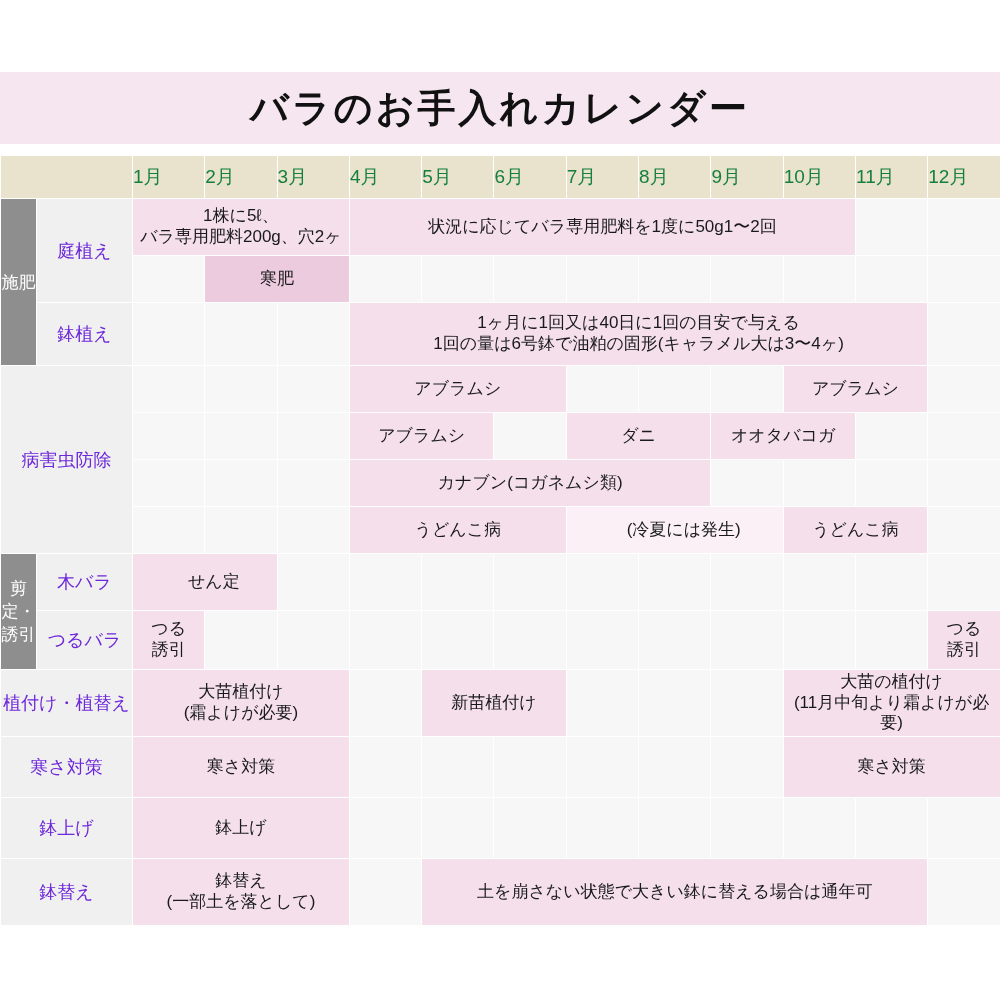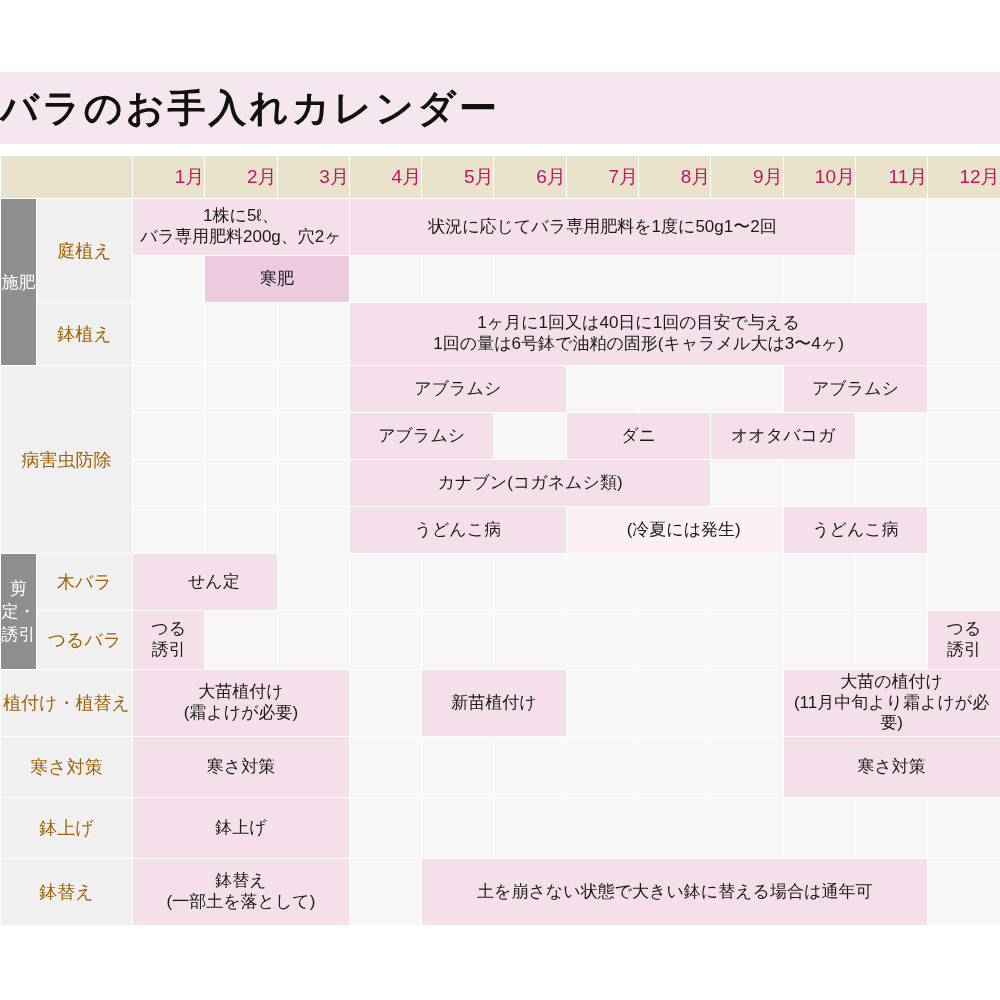--- a/index.html
+++ b/index.html
@@ -2,41 +2,41 @@
 <html><head>
 <meta charset="utf-8">
 <style>
   html,body{margin:0;padding:0;background:#ffffff;}
   body{width:1000px;height:1000px;font-family:"Liberation Sans","DejaVu Sans",sans-serif;color:#1a1a1a;}
   .page{position:relative;width:1000px;height:1000px;}
 
   
   .title-band{
     position:absolute;left:0;top:72px;width:1000px;height:72px;
-    background:#f6e6ef;display:flex;align-items:center;
+    background:#f6e6ef;display:flex;align-items:center;justify-content:center;
   }
   .title-band .title{
     font-size:38px;font-weight:bold;letter-spacing:3px;color:#111;
   }
 
   
   .cal{
     position:absolute;left:0;top:155px;width:1000px;
     border-collapse:collapse;table-layout:fixed;
   }
   .cal td,.cal th{border:1px solid #ffffff;padding:0;}
   .cal .monthhead{
-    background:#e9e2cd;color:#be185d;font-size:19px;text-align:right;height:42px;font-weight:normal;
+    background:#e9e2cd;color:#15803d;font-size:19px;text-align:left;height:42px;font-weight:normal;
   }
   .cal .corner{background:#e9e2cd;}
   .grp{
     background:#8e8e8e;color:#ffffff;font-size:17px;text-align:center;vertical-align:middle;
   }
   .rowlabel{
-    background:#f0f0f0;color:#a16207;font-size:18px;text-align:center;vertical-align:middle;
+    background:#f0f0f0;color:#6d28d9;font-size:18px;text-align:center;vertical-align:middle;
   }
   .rowlabel.wide{background:#f0f0f0;}
   .cell{
     background:#f7f7f7;height:46px;
   }
   .bar{
     background:#f4dfeb;font-size:17px;text-align:center;vertical-align:middle;color:#1a1a1a;line-height:1.25;
   }
   .bar.dark{background:#eccbdf;margin-top:44px;}
   .bar.light{background:#faf0f6;padding-left:18px;}

